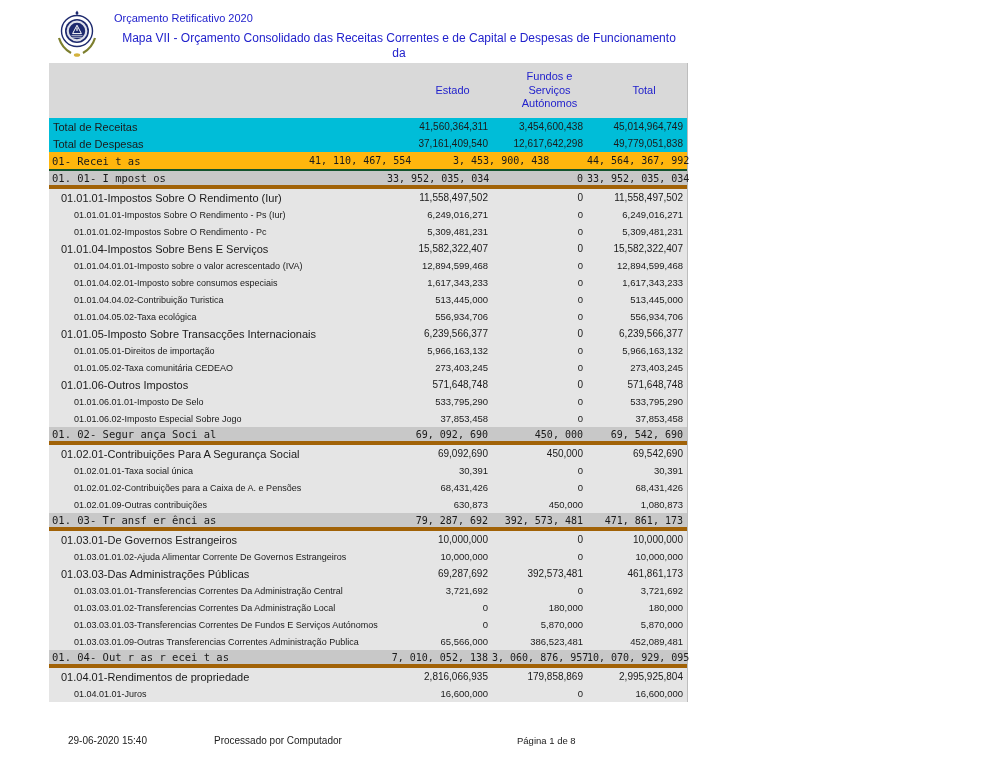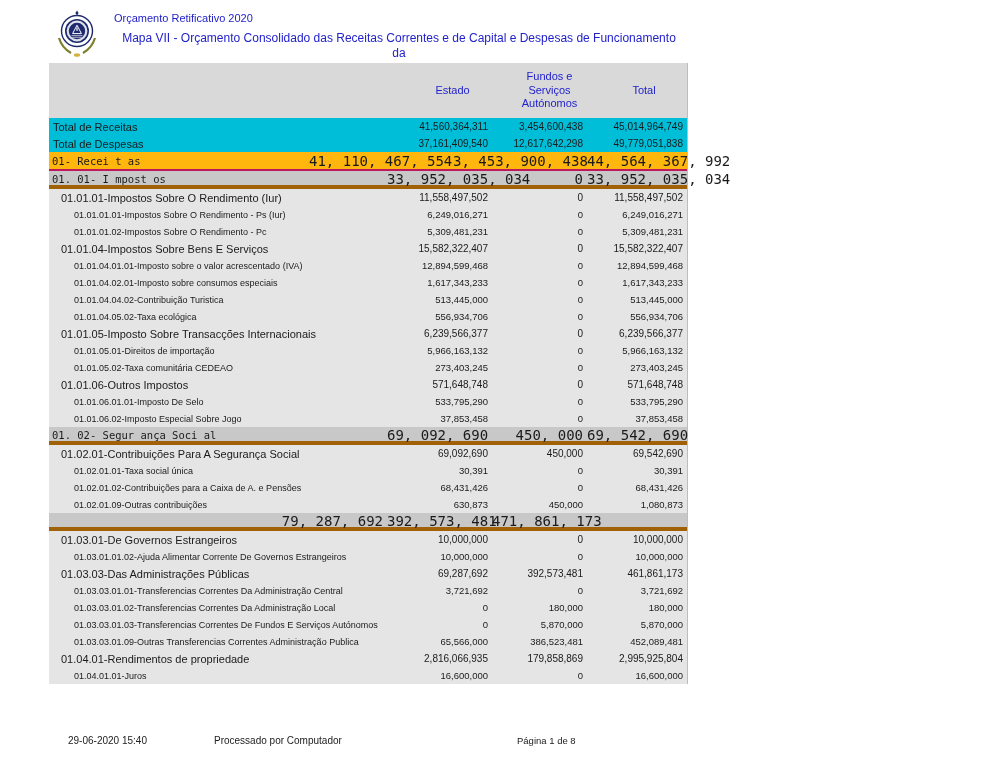--- a/index.html
+++ b/index.html
@@ -41,24 +41,24 @@
     display:grid;grid-template-columns:1fr 105px 95px 100px;
     height:17px;align-items:center;background:#e5e5e5;
   }
   .row .num{text-align:right;padding-right:4px;font-size:10px;white-space:nowrap;}
   .row .label{padding-left:8px;white-space:nowrap;overflow:hidden;}
   .row.total{background:var(--cyan);}
   .row.total .label{font-size:11px;padding-left:4px;}
   .row.section-orange,.row.section-gray{
     font-family:"DejaVu Sans Mono",monospace;
   }
-  .row.section-orange{background:var(--orange);border-bottom:2px solid #be185d;height:19px;gap:39px;}
+  .row.section-orange{background:var(--orange);border-bottom:2px solid #14532d;height:19px;gap:39px;}
   .row.section-gray{background:var(--section_gray);border-bottom:4px solid #a16207;height:18px;}
   .row.section-orange .label,.row.section-gray .label{font-size:10.5px;padding-left:3px;}
-  .row.section-orange .num,.row.section-gray .num{font-family:"DejaVu Sans Mono",monospace;font-size:14px;}
+  .row.section-orange .num,.row.section-gray .num{font-family:"DejaVu Sans Mono",monospace;font-size:10px;}
   .row.l2 .label{font-size:11px;padding-left:12px;}
   .row.l3 .label{font-size:9px;padding-left:25px;}
   .row.l3 .num{font-size:9.5px;}
   
   .report-footer{position:absolute;top:735px;left:0;width:1000px;height:14px;font-size:10px;color:#222;}
   .footer-timestamp{position:absolute;left:24px;}
   .footer-processed{position:absolute;left:170px;text-align:center;}
   .footer-page{position:absolute;left:473px;font-size:9.5px;}
 </style>
 </head>
@@ -257,20 +257,21 @@
   </div>
 
   <div class="row l3">
     <div class="label">01.02.01.09-Outras contribuições</div>
     <div class="num">630,873</div>
     <div class="num">450,000</div>
     <div class="num">1,080,873</div>
   </div>
 
   <div class="row section-gray">
+    <div class="label">01. 03- Tr ansf er ênci as</div>
     <div class="num">79, 287, 692</div>
     <div class="num">392, 573, 481</div>
     <div class="num">471, 861, 173</div>
   </div>
 
   <div class="row l2">
     <div class="label">01.03.01-De Governos Estrangeiros</div>
     <div class="num">10,000,000</div>
     <div class="num">0</div>
     <div class="num">10,000,000</div>
@@ -311,20 +312,26 @@
     <div class="num">5,870,000</div>
   </div>
 
   <div class="row l3">
     <div class="label">01.03.03.01.09-Outras Transferencias Correntes Administração Publica</div>
     <div class="num">65,566,000</div>
     <div class="num">386,523,481</div>
     <div class="num">452,089,481</div>
   </div>
 
+  <div class="row section-gray">
+    <div class="label">01. 04- Out r as  r ecei t as</div>
+    <div class="num">7, 010, 052, 138</div>
+    <div class="num">3, 060, 876, 957</div>
+    <div class="num">10, 070, 929, 095</div>
+  </div>
 
   <div class="row l2">
     <div class="label">01.04.01-Rendimentos de propriedade</div>
     <div class="num">2,816,066,935</div>
     <div class="num">179,858,869</div>
     <div class="num">2,995,925,804</div>
   </div>
 
   <div class="row l3">
     <div class="label">01.04.01.01-Juros</div>

